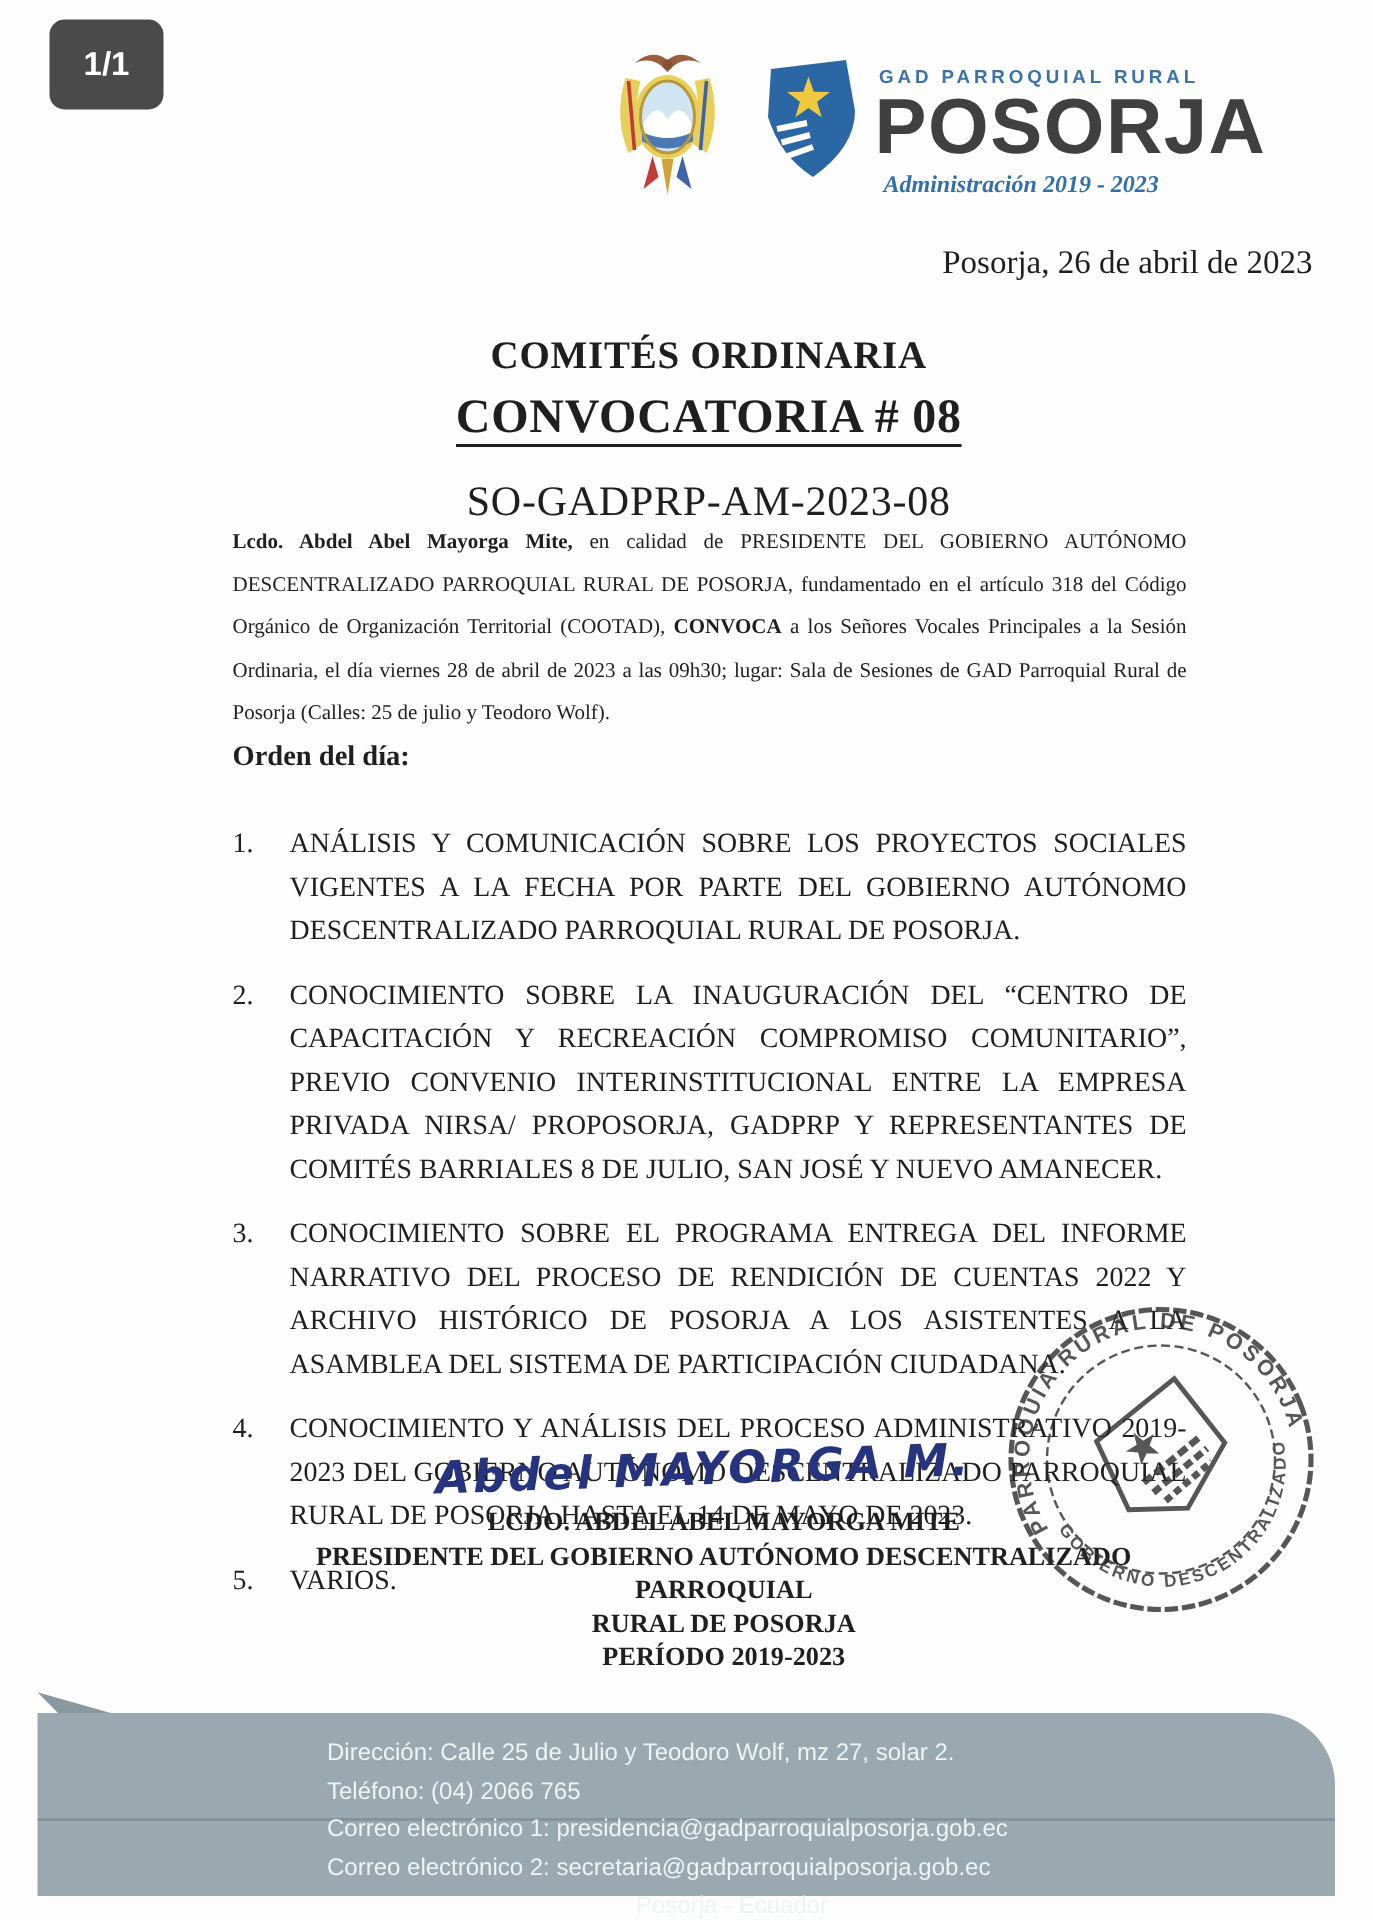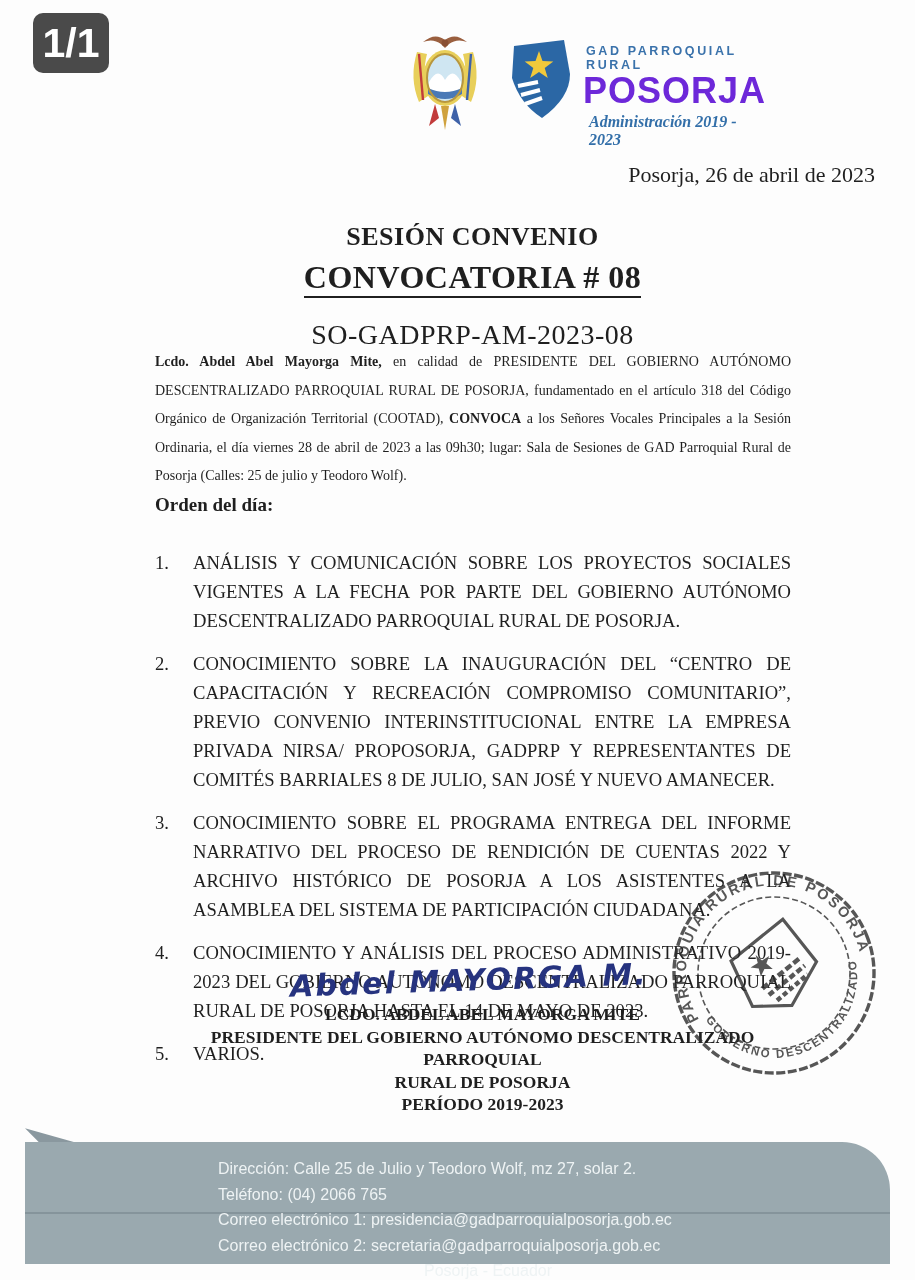--- a/index.html
+++ b/index.html
@@ -2,32 +2,32 @@
 <html><head>
 <meta charset="utf-8">
 <style>
   html,body{margin:0;padding:0;background:#ffffff;}
   .canvas{position:relative;width:915px;height:1280px;background:#fdfdfd;overflow:hidden;
           font-family:"Liberation Serif", serif;color:#1f1f1f;}
 
   
   .page-badge{position:absolute;left:33px;top:13px;width:76px;height:60px;background:#4a4a4a;
               border-radius:10px;display:flex;align-items:center;justify-content:center;
-              color:#fff;font-family:"Liberation Sans",sans-serif;font-weight:bold;font-size:41px;}
+              color:#fff;font-family:"Liberation Sans",sans-serif;font-weight:bold;font-size:22px;}
 
   
   .header{position:absolute;left:405px;top:30px;width:360px;height:110px;display:flex;gap:18px;}
   .coat-of-arms{width:80px;height:106px;flex:0 0 auto;}
   .logo-wrap{display:flex;gap:8px;margin-top:8px;}
   .logo-shield{width:72px;height:92px;flex:0 0 auto;}
   .logo-text{display:flex;flex-direction:column;margin-top:6px;}
   .logo-top{font-family:"Liberation Sans",sans-serif;font-weight:bold;font-size:12.5px;
             letter-spacing:2.6px;color:#3a72ab;margin-left:3px;}
-  .logo-main{font-family:"Liberation Sans",sans-serif;font-weight:bold;font-size:36px;
-             letter-spacing:1px;color:#6d28d9;line-height:1.0;margin-top:1px;}
+  .logo-main{font-family:"Liberation Sans",sans-serif;font-weight:bold;font-size:52px;
+             letter-spacing:1px;color:#404040;line-height:1.0;margin-top:1px;}
   .logo-sub{font-family:"Liberation Serif",serif;font-style:italic;font-weight:bold;
             font-size:16px;color:#336fa9;margin-top:4px;margin-left:6px;}
 
   
   .date-line{position:absolute;right:40px;top:162px;font-size:22px;}
 
   
   .title-block{position:absolute;left:155px;top:222px;width:635px;text-align:center;}
   .title-1{font-weight:bold;font-size:26px;letter-spacing:.5px;}
   .title-2{font-weight:bold;font-size:32px;letter-spacing:.5px;margin-top:7px;}
@@ -110,21 +110,21 @@
         <div class="logo-top">GAD PARROQUIAL RURAL</div>
         <div class="logo-main">POSORJA</div>
         <div class="logo-sub">Administración 2019 - 2023</div>
       </div>
     </div>
   </div>
 
   <div class="date-line">Posorja, 26 de abril de 2023</div>
 
   <div class="title-block">
-    <div class="title-1">SESIÓN CONVENIO</div>
+    <div class="title-1">COMITÉS ORDINARIA</div>
     <div class="title-2">
       <span>CONVOCATORIA # 08</span>
     </div>
     <div class="title-3">SO-GADPRP-AM-2023-08</div>
   </div>
 
   <div class="body-par"><b>Lcdo. Abdel Abel Mayorga Mite,</b><span> en calidad de PRESIDENTE DEL GOBIERNO AUTÓNOMO DESCENTRALIZADO PARROQUIAL RURAL DE POSORJA, fundamentado en el artículo 318 del Código Orgánico de Organización Territorial (COOTAD), </span><b>CONVOCA</b><span> a los Señores Vocales Principales a la Sesión Ordinaria, el día viernes 28 de abril de 2023 a las 09h30; lugar: Sala de Sesiones de GAD Parroquial Rural de Posorja (Calles: 25 de julio y Teodoro Wolf).</span></div>
 
   <div class="orden-heading">Orden del día:</div>
 

